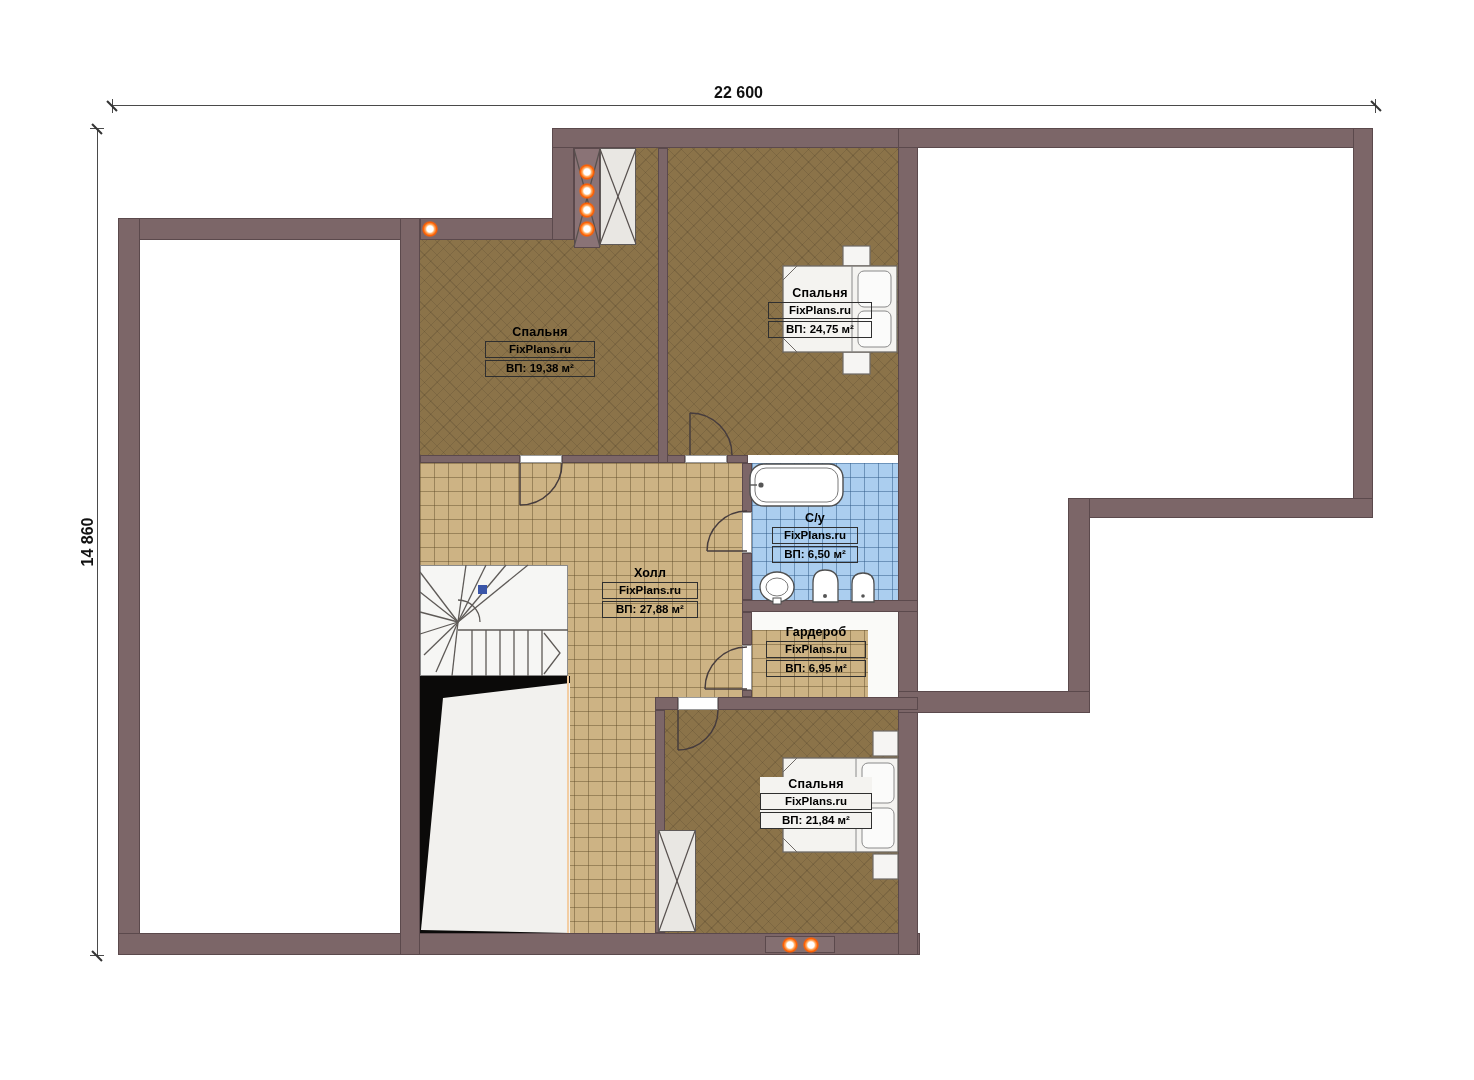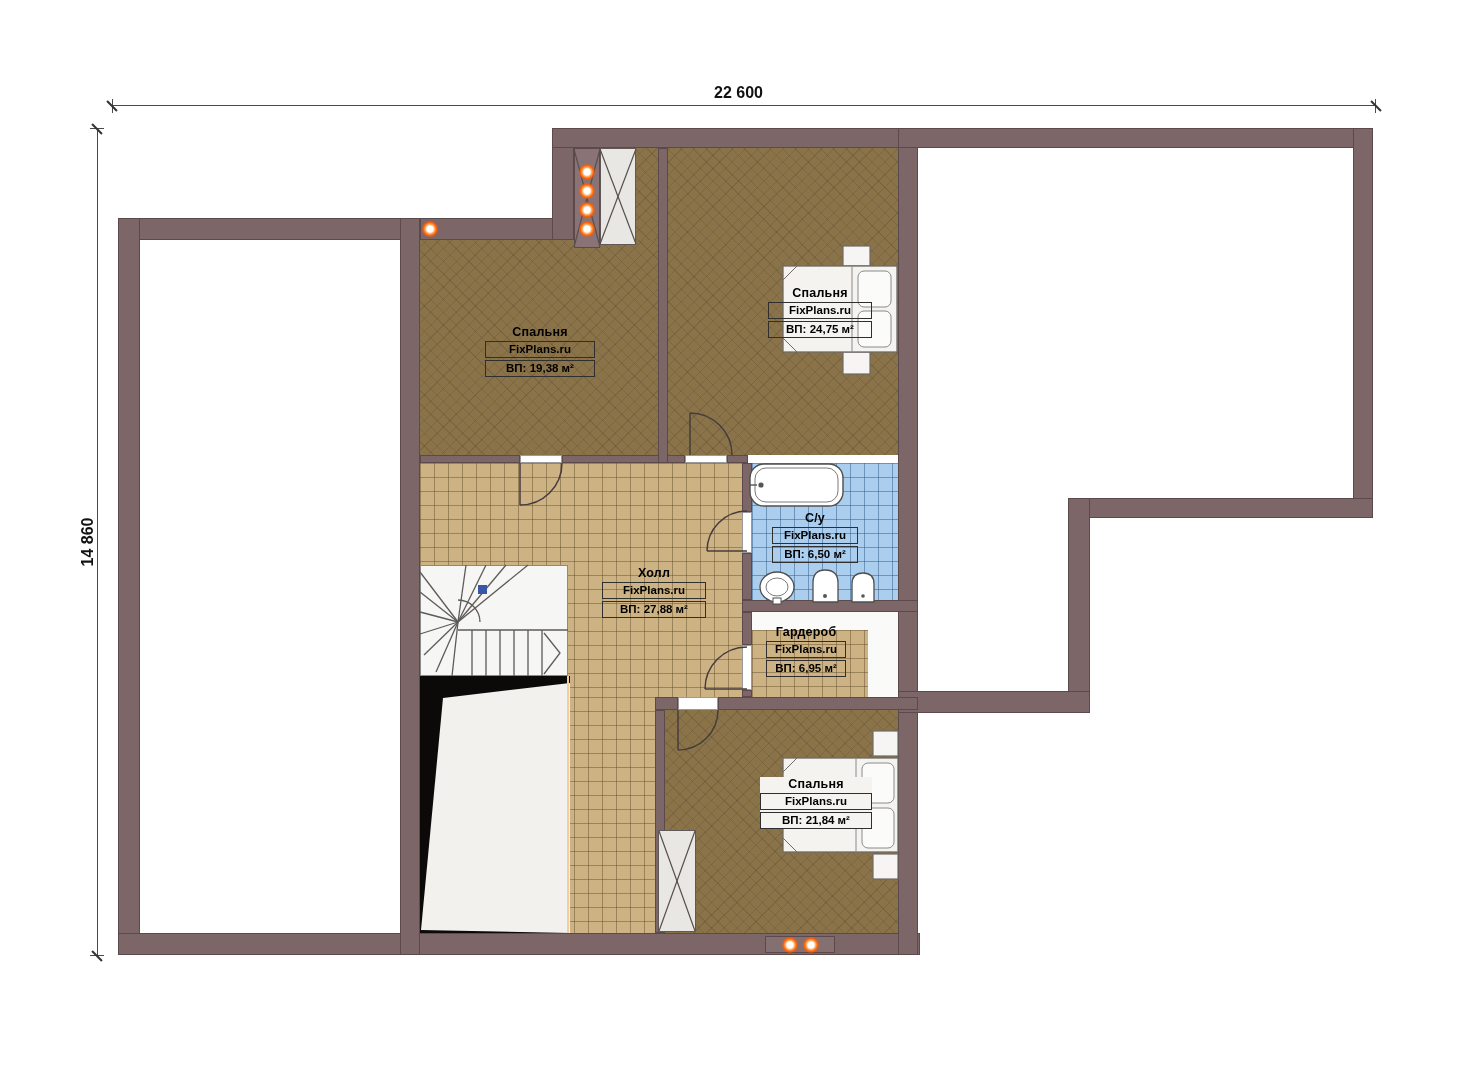--- a/index.html
+++ b/index.html
@@ -214,33 +214,33 @@
     <span class="lbl-box">FixPlans.ru</span>
     <span class="lbl-box">ВП: 19,38 м²</span>
   </div>
 
   <div class="room-label" style="left:768px;top:286px;width:104px;">
     <div class="lbl-title">Спальня</div>
     <span class="lbl-box">FixPlans.ru</span>
     <span class="lbl-box">ВП: 24,75 м²</span>
   </div>
 
-  <div class="room-label" style="left:602px;top:566px;width:104px;">
+  <div class="room-label" style="left:602px;top:566px;width:96px;">
     <div class="lbl-title">Холл</div>
     <span class="lbl-box">FixPlans.ru</span>
     <span class="lbl-box">ВП: 27,88 м²</span>
   </div>
 
   <div class="room-label" style="left:772px;top:480px;width:86px;margin-top:31px;">
     <div class="lbl-title">С/у</div>
     <span class="lbl-box">FixPlans.ru</span>
     <span class="lbl-box">ВП: 6,50 м²</span>
   </div>
 
-  <div class="room-label" style="left:766px;top:625px;width:80px;">
+  <div class="room-label" style="left:766px;top:625px;width:100px;">
     <div class="lbl-title">Гардероб</div>
     <span class="lbl-box">FixPlans.ru</span>
     <span class="lbl-box">ВП: 6,95 м²</span>
   </div>
 
   <div class="room-label" style="left:760px;top:777px;width:112px;background:#f4f3f0;">
     <div class="lbl-title">Спальня</div>
     <span class="lbl-box">FixPlans.ru</span>
     <span class="lbl-box">ВП: 21,84 м²</span>
   </div>

